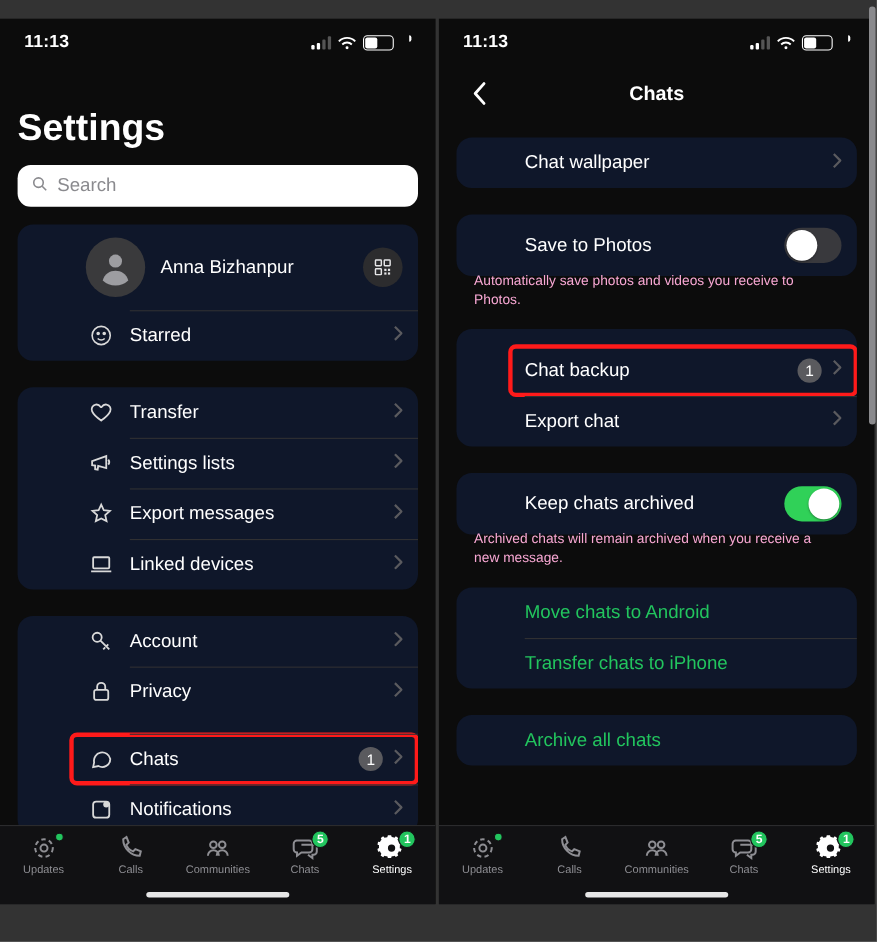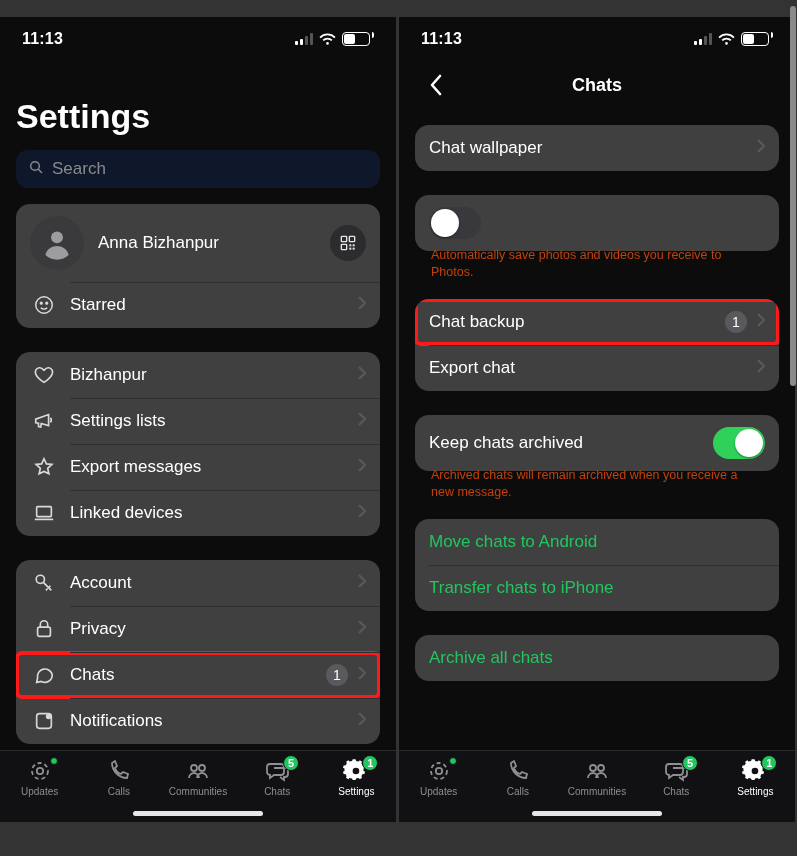--- a/index.html
+++ b/index.html
@@ -12,62 +12,62 @@
 
   
   .statusbar { height: 44px; display: flex; align-items: center; justify-content: space-between; padding: 0 22px; font-size: 16px; font-weight: 600; }
   .sb-left { letter-spacing: 0.2px; }
   .sb-right { display: flex; align-items: center; gap: 6px; }
   .cell-bars { display: flex; align-items: flex-end; gap: 2px; height: 12px; }
   .cell-bars span { width: 3px; background: #555; border-radius: 1px; }
   .cell-bars span.on { background: #fff; }
   .cell-bars span:nth-child(1){height:4px}.cell-bars span:nth-child(2){height:6px}.cell-bars span:nth-child(3){height:9px}.cell-bars span:nth-child(4){height:12px}
   .wifi-icon svg { width: 17px; height: 13px; display:block; }
-  .battery { display: flex; gap: 2px; }
+  .battery { display: flex; gap: 14px; }
   .battery-body { width: 28px; height: 14px; border: 1px solid #fff; border-radius: 4px; position: relative; display:flex; align-items:center; justify-content:center; }
   .battery-fill { position:absolute; left:1px; top:1px; bottom:1px; background:#fff; border-radius:2px; }
   .battery-num { position:relative; font-size:10px; font-weight:700; color:#000; mix-blend-mode:difference; }
   .battery-tip { width:2px; height:6px; background:#fff; border-radius:0 2px 2px 0; }
 
   
   .content { position:absolute; top:44px; left:0; right:0; bottom:72px; overflow:hidden; padding:0 16px; }
 
   .title-lg { font-size:34px; font-weight:700; margin: 36px 0 14px; }
 
   
-  .search { background:#0f172a; border-radius:12px; height:38px; display:flex; align-items:center; padding:0 12px; gap:8px; color:#8a8a8e; font-size:17px; margin-bottom:16px; }
+  .search { background:#ffffff; border-radius:12px; height:38px; display:flex; align-items:center; padding:0 12px; gap:8px; color:#8a8a8e; font-size:17px; margin-bottom:16px; }
   .search svg{width:16px;height:16px;}
 
   
-  .group { background:#404040; border-radius:14px; margin-bottom:24px; overflow:hidden; }
+  .group { background:#0f172a; border-radius:14px; margin-bottom:24px; overflow:hidden;padding-left:48px; }
   .row { display:flex; align-items:center; min-height:46px; padding:0 14px; position:relative; }
   .row + .row::before { content:""; position:absolute; left:54px; right:0; top:0; height:1px; background:#303032; }
   .row.noicon + .row.noicon::before { left:14px; }
   .row-icon { width:28px; display:flex; align-items:center; justify-content:center; color:#d9d9d9; }
   .row-icon svg{width:22px;height:22px;}
   .row-label { flex:1; font-size:17px; color:#fff; margin-left:12px; }
   .row.noicon .row-label { margin-left:0; }
-  .row-footer { font-size:12.5px; color:#c2410c; padding:8px 16px 0 16px; margin-top:-18px; margin-bottom:18px; line-height:1.35; }
+  .row-footer { font-size:12.5px; color:#f9a8d4; padding:8px 16px 0 16px; margin-top:-18px; margin-bottom:18px; line-height:1.35; }
   .chev { color:#5a5a5e; }
   .chev svg{width:8px;height:14px;}
   .badge-num { background:#5a5a5e; color:#fff; min-width:22px; height:22px; border-radius:11px; padding:0 7px; font-size:14px; display:inline-flex; align-items:center; justify-content:center; margin-right:10px; }
   .green-text .row-label { color:#22c55e; }
   .red-text .row-label   { color:#ff453a; }
 
   
   .profile-row { min-height:78px; padding:12px 14px; gap:14px; }
   .avatar { width:54px; height:54px; border-radius:50%; background:#3a3a3c; display:flex; align-items:center; justify-content:center; }
   .avatar svg{width:34px;height:34px;color:#9d9da1;}
   .profile-text .name { font-size:17px; font-weight:500; }
   .profile-text .status { font-size:15px; color:#8a8a8e; margin-top:2px; }
   .qr-btn { width:36px; height:36px; border-radius:50%; background:#2c2c2e; display:flex; align-items:center; justify-content:center; }
   .qr-btn svg{width:16px;height:16px;color:#e5e5e7;}
 
   
-  .hl { outline:4px solid #ff1a1a; outline-offset:-3px; border-radius:6px; }
+  .hl { outline:4px solid #ff1a1a; outline-offset:-3px; border-radius:6px;margin-top:15px; }
 
   
   .toggle { width:52px; height:32px; border-radius:16px; position:relative; }
   .toggle .knob { position:absolute; width:28px; height:28px; border-radius:50%; background:#fff; top:2px; box-shadow:0 1px 2px rgba(0,0,0,.4); }
   .toggle.off { background:#39393d; }
   .toggle.off .knob { left:2px; }
   .toggle.on { background:#30d158; }
   .toggle.on .knob { left:22px; }
 
   
@@ -169,21 +169,21 @@
         </div>
       </div>
 
       <div class="group">
         <div class="row">
           <span class="row-icon">
               <svg viewBox="0 0 24 24" fill="none" stroke="currentColor" stroke-width="1.8">
                 <path d="M12 20s-7-4.6-9-9c-1.3-2.9.3-6.4 3.6-6.9 2-.3 3.8.8 4.9 2.4.2.3.7.3.9 0 1.1-1.6 2.9-2.7 4.9-2.4 3.3.5 4.9 4 3.6 6.9-2 4.4-8.9 9-8.9 9z"></path>
               </svg>
             </span>
-          <span class="row-label">Bizhanpur</span>
+          <span class="row-label">Transfer</span>
           <span class="chev"><svg viewBox="0 0 8 14" fill="none" stroke="currentColor" stroke-width="2">
                 <path d="M1 1l6 6-6 6"></path>
               </svg></span>
         </div>
         <div class="row">
           <span class="row-icon">
               <svg viewBox="0 0 24 24" fill="none" stroke="currentColor" stroke-width="1.8">
                 <path d="M3 10v4l3 .5v3.5l2.5.5.5-3.7L17 17V5L3 10z"></path>
                 <path d="M19 8.5a4 4 0 010 5"></path>
               </svg>
@@ -354,20 +354,21 @@
         <div class="row noicon">
           <span class="row-label">Chat wallpaper</span>
           <span class="chev"><svg viewBox="0 0 8 14" fill="none" stroke="currentColor" stroke-width="2">
                 <path d="M1 1l6 6-6 6"></path>
               </svg></span>
         </div>
       </div>
 
       <div class="group" style="margin-bottom:6px">
         <div class="row noicon" style="min-height:56px">
+          <span class="row-label">Save to Photos</span>
           <span class="toggle off">
               <span class="knob"></span>
             </span>
         </div>
       </div>
       <div class="row-footer">Automatically save photos and videos you receive to Photos.</div>
 
       <div class="group">
         <div class="row noicon hl">
           <span class="row-label">Chat backup</span>

